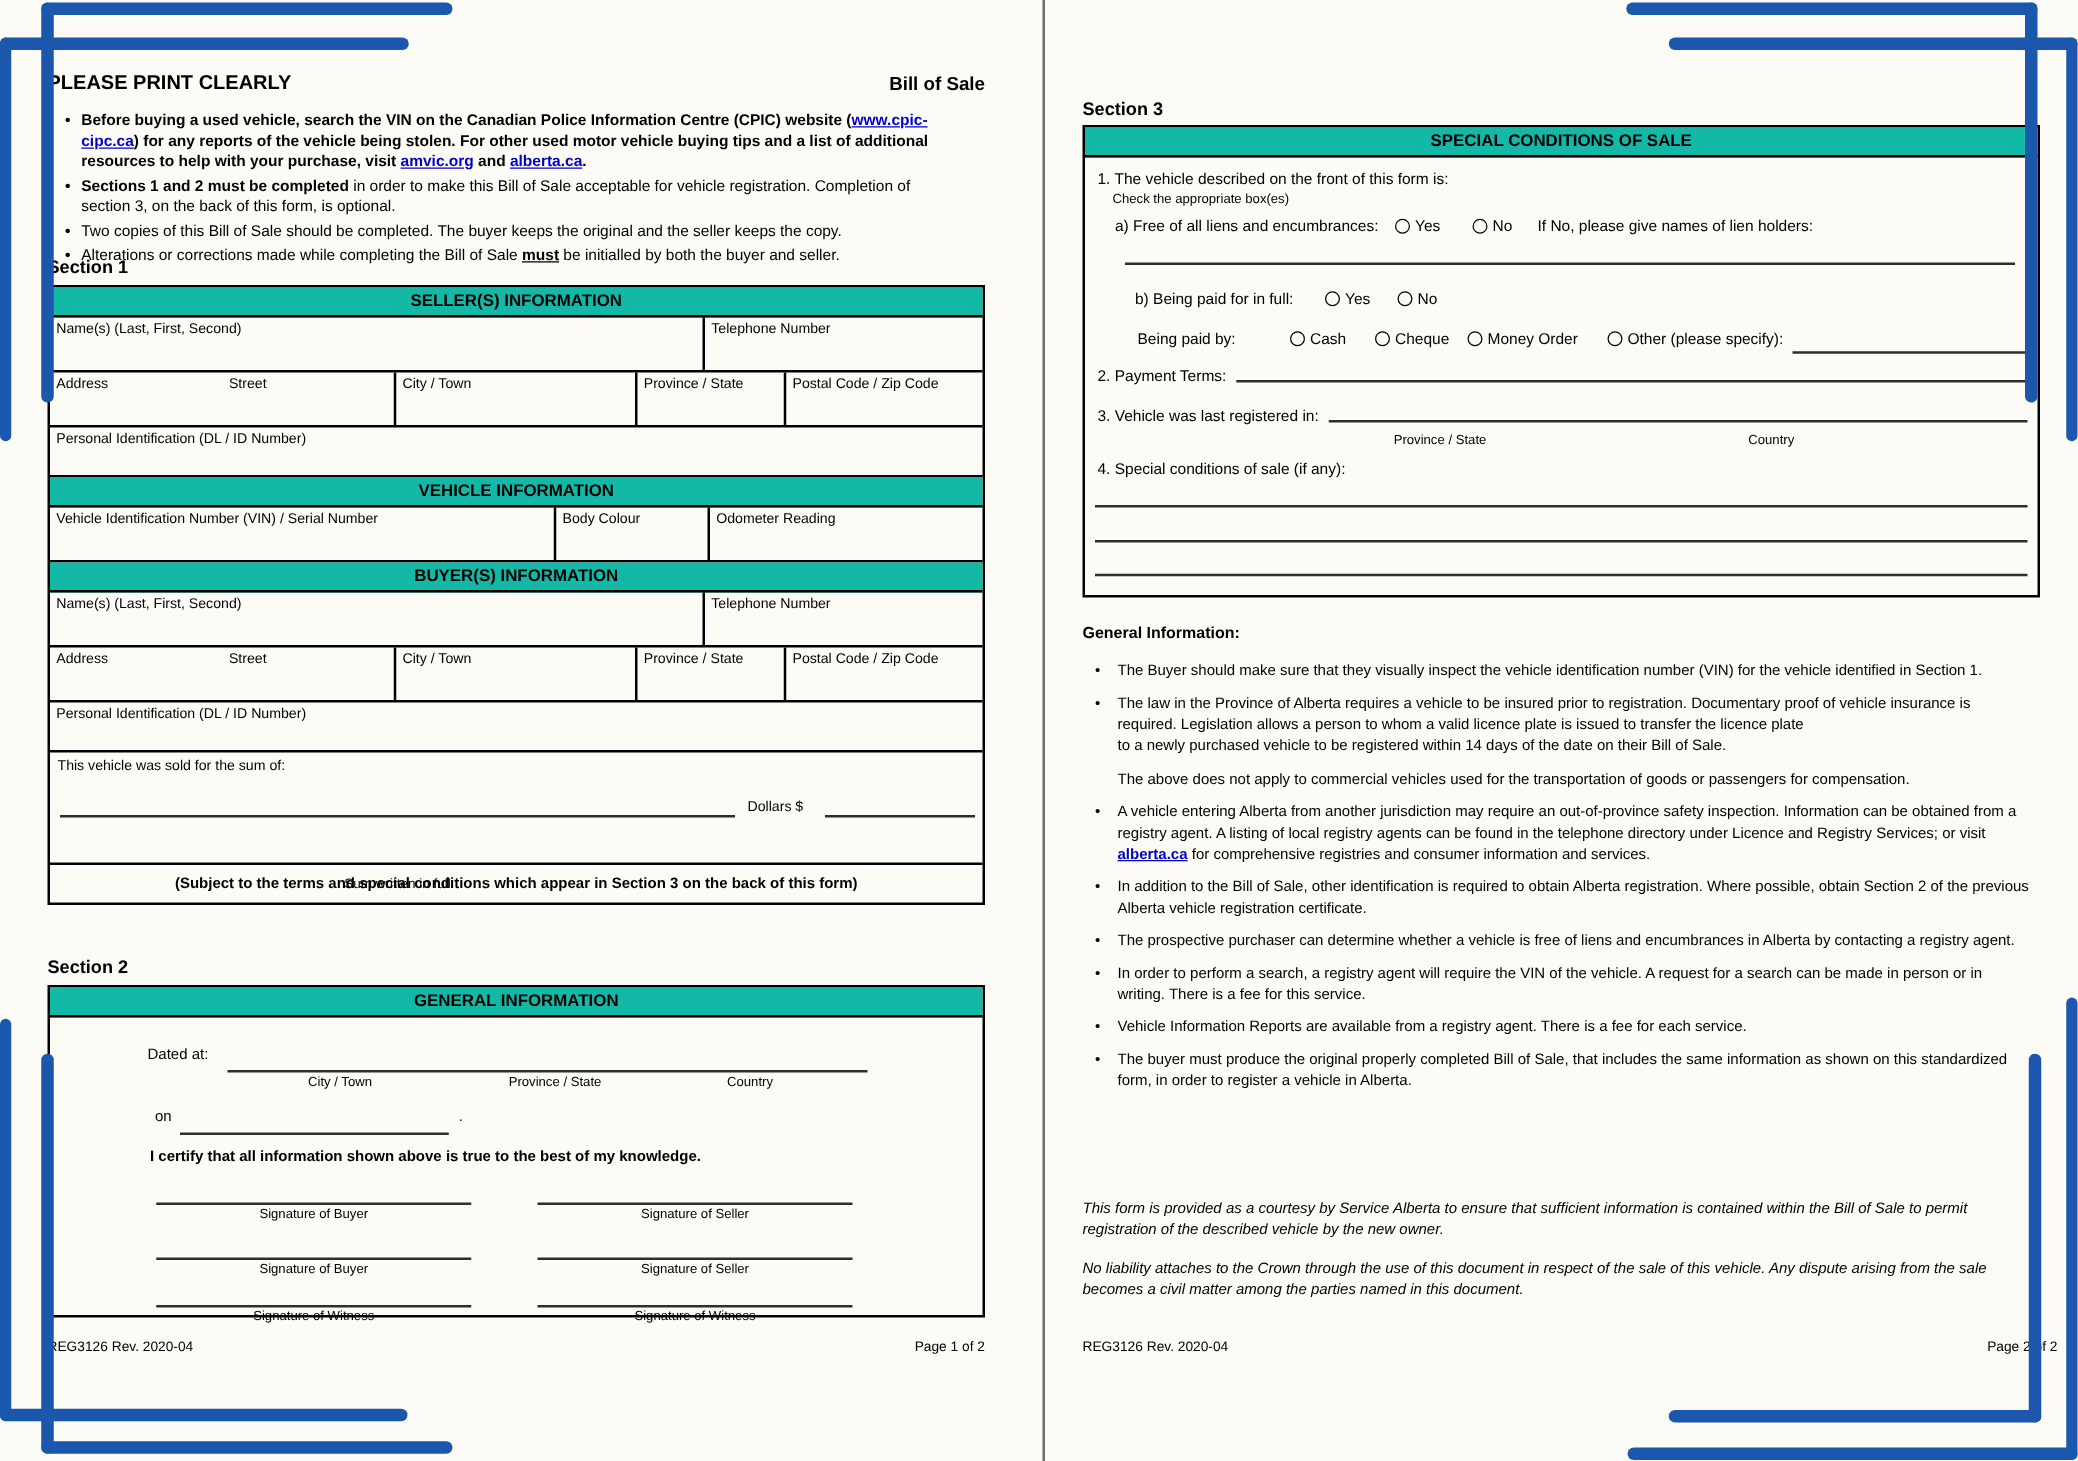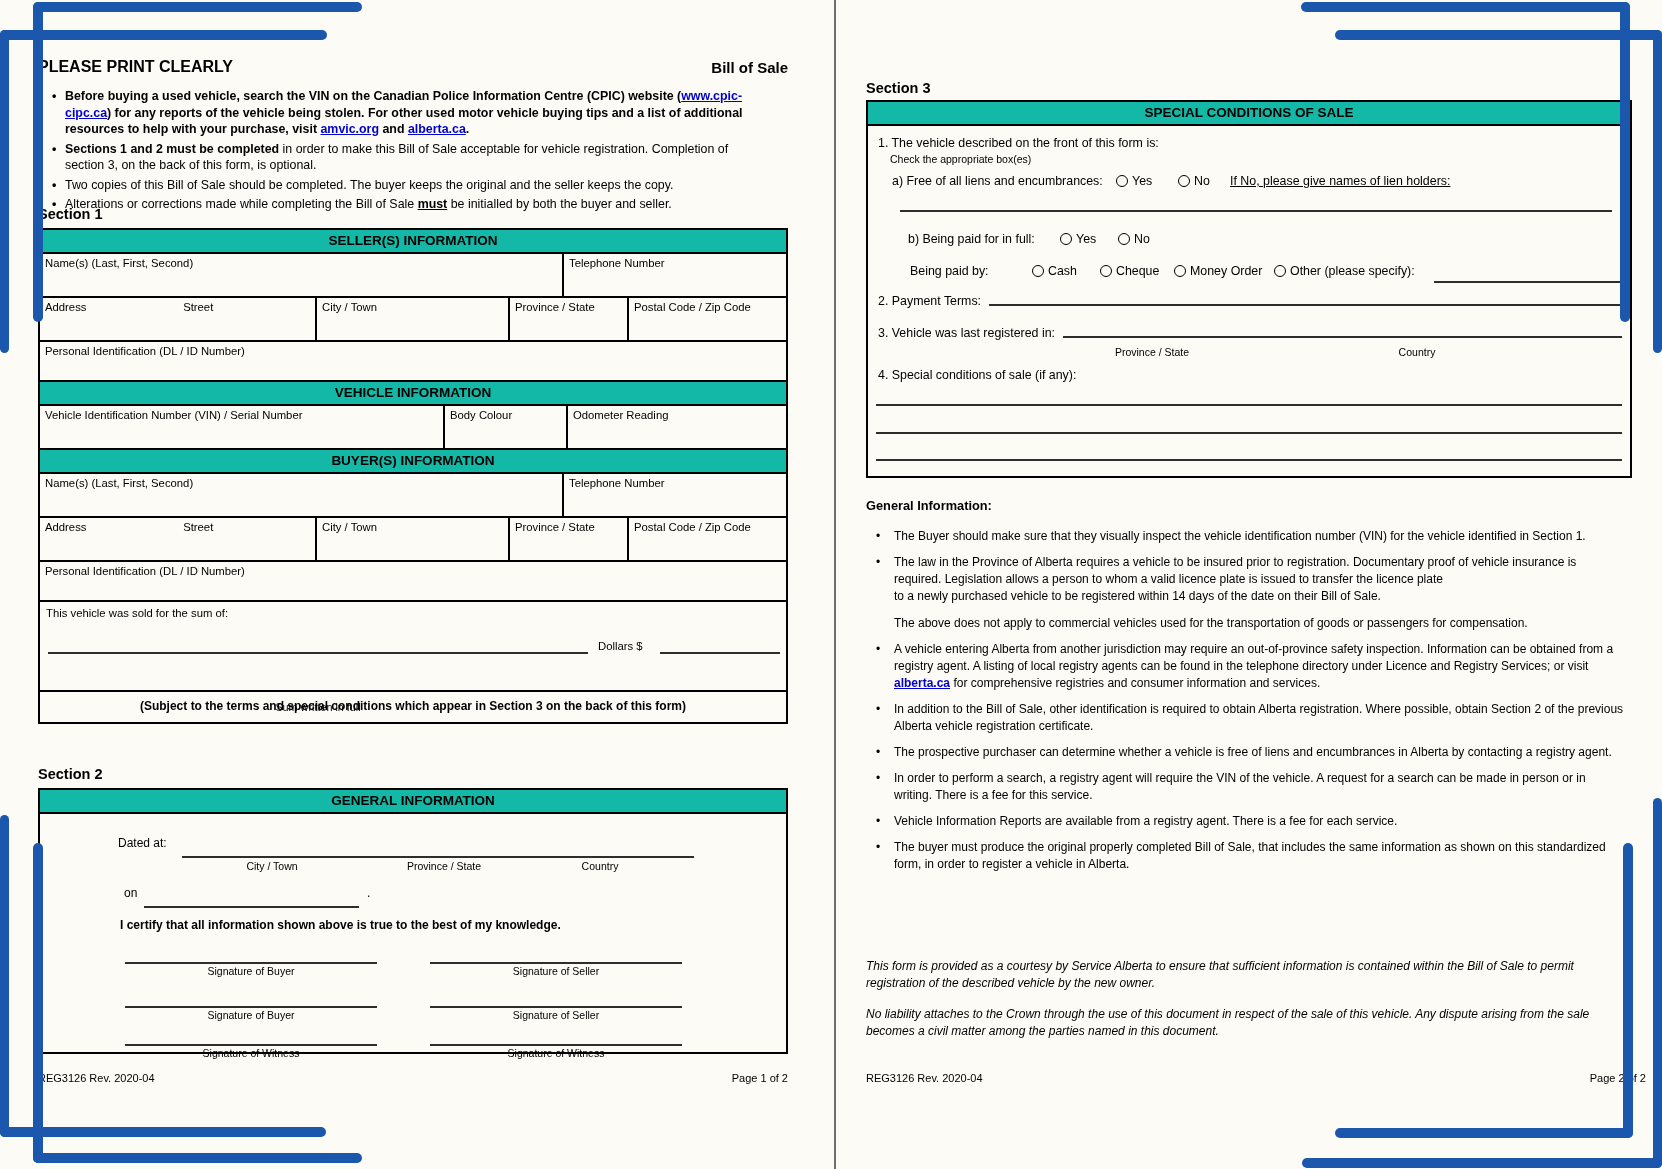--- a/index.html
+++ b/index.html
@@ -216,32 +216,32 @@
 
   <div class="s3box">
     <div class="bar">SPECIAL CONDITIONS OF SALE</div>
     <div class="s3body">
       <span class="abs" style="left:10px;top:10px;">1. The vehicle described on the front of this form is:</span>
       <span class="abs" style="left:22px;top:27px;font-size:10.5px;">Check the appropriate box(es)</span>
 
       <span class="abs" style="left:24px;top:48px;">a) Free of all liens and encumbrances:</span>
       <span class="abs" style="left:248px;top:48px;"><span class="radio"></span><span>Yes</span></span>
       <span class="abs" style="left:310px;top:48px;"><span class="radio"></span><span>No</span></span>
-      <span class="abs" style="left:362px;top:48px;text-decoration:underline;">If No, please give names of lien holders:</span>
+      <span class="abs" style="left:362px;top:48px;">If No, please give names of lien holders:</span>
       <div class="line" style="left:32px;top:84px;width:712px;"></div>
 
       <span class="abs" style="left:40px;top:106px;">b) Being paid for in full:</span>
       <span class="abs" style="left:192px;top:106px;"><span class="radio"></span><span>Yes</span></span>
       <span class="abs" style="left:250px;top:106px;"><span class="radio"></span><span>No</span></span>
 
       <span class="abs" style="left:42px;top:138px;">Being paid by:</span>
       <span class="abs" style="left:164px;top:138px;"><span class="radio"></span><span>Cash</span></span>
       <span class="abs" style="left:232px;top:138px;"><span class="radio"></span><span>Cheque</span></span>
       <span class="abs" style="left:306px;top:138px;"><span class="radio"></span><span>Money Order</span></span>
-      <span class="abs" style="left:406px;top:138px;"><span class="radio"></span><span>Other (please specify):</span></span>
+      <span class="abs" style="left:418px;top:138px;"><span class="radio"></span><span>Other (please specify):</span></span>
       <div class="line" style="left:566px;top:155px;width:186px;"></div>
 
       <div class="flexline" style="position:absolute;left:10px;top:168px;width:746px;">
         <span>2. Payment Terms:</span>
         <div class="growline"></div>
       </div>
 
       <div class="flexline" style="position:absolute;left:10px;top:200px;width:746px;">
         <span>3. Vehicle was last registered in:</span>
         <div class="growline"></div>

